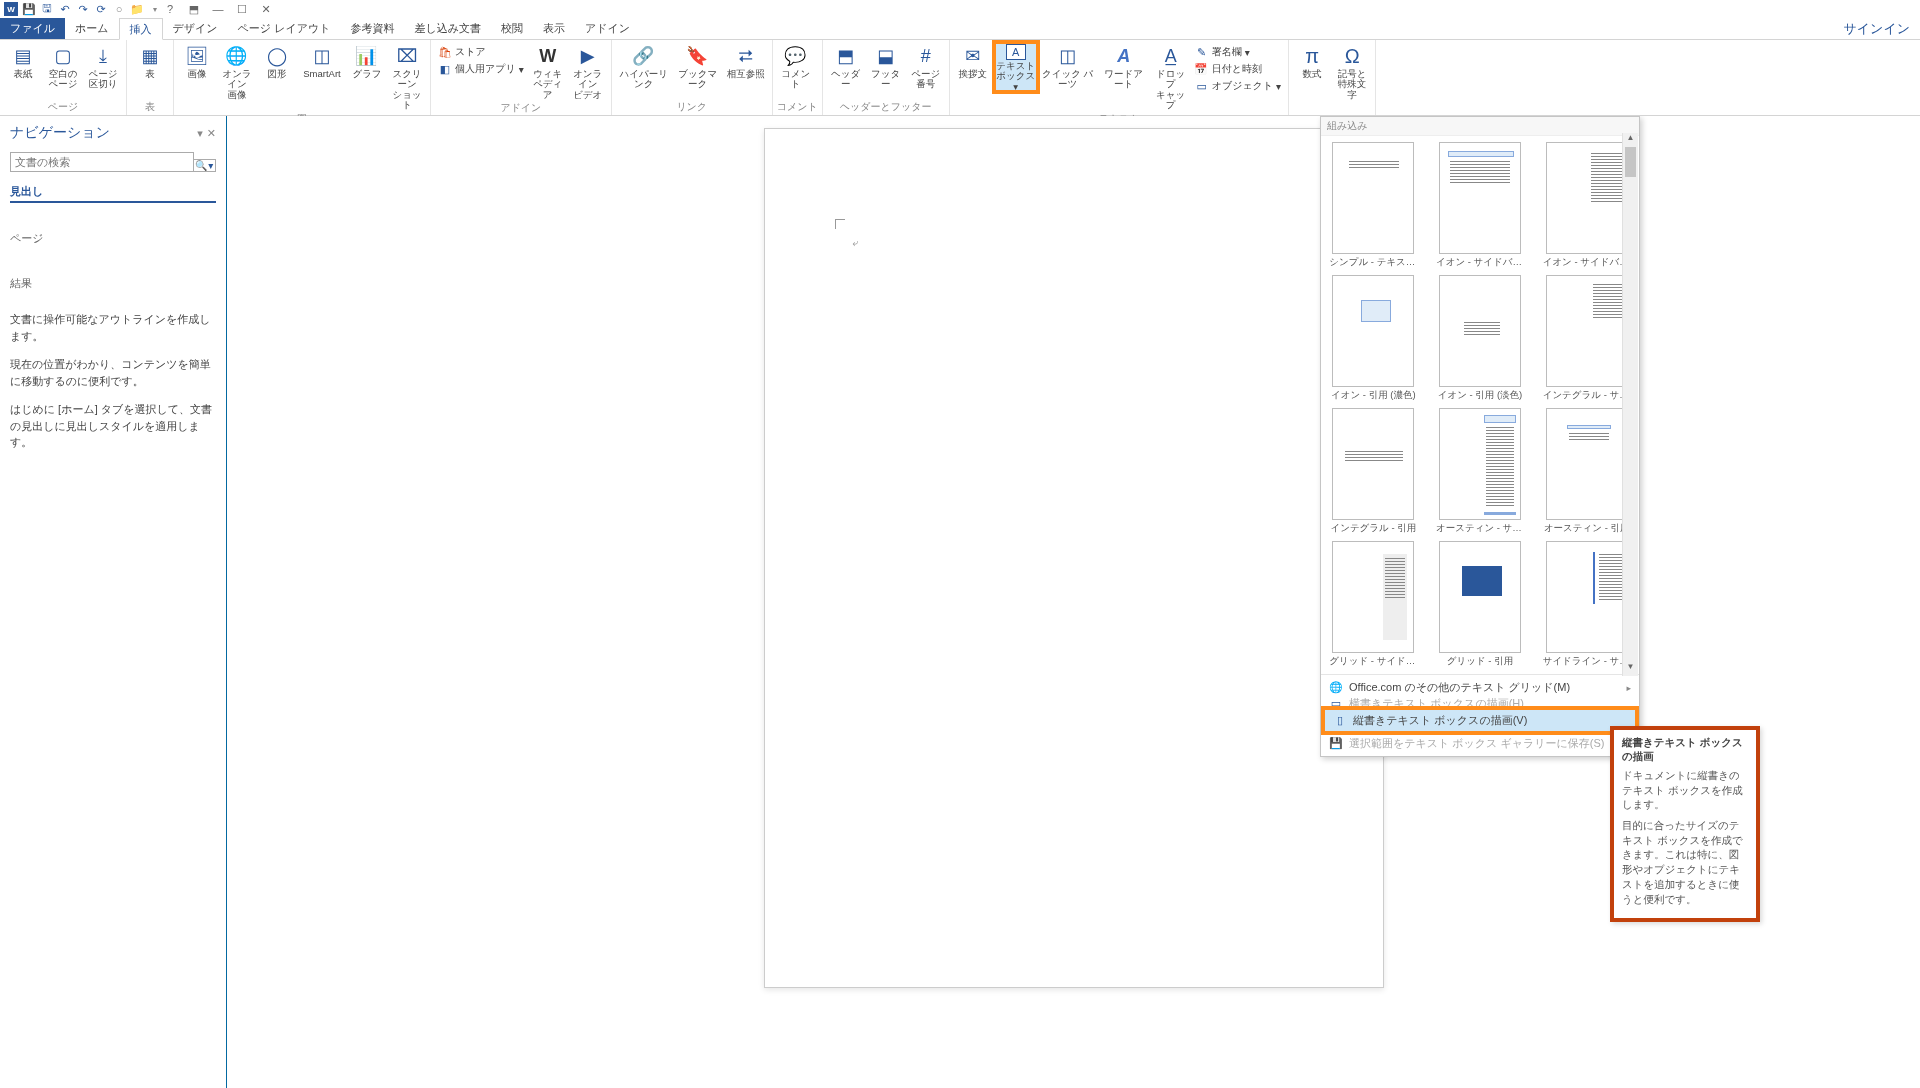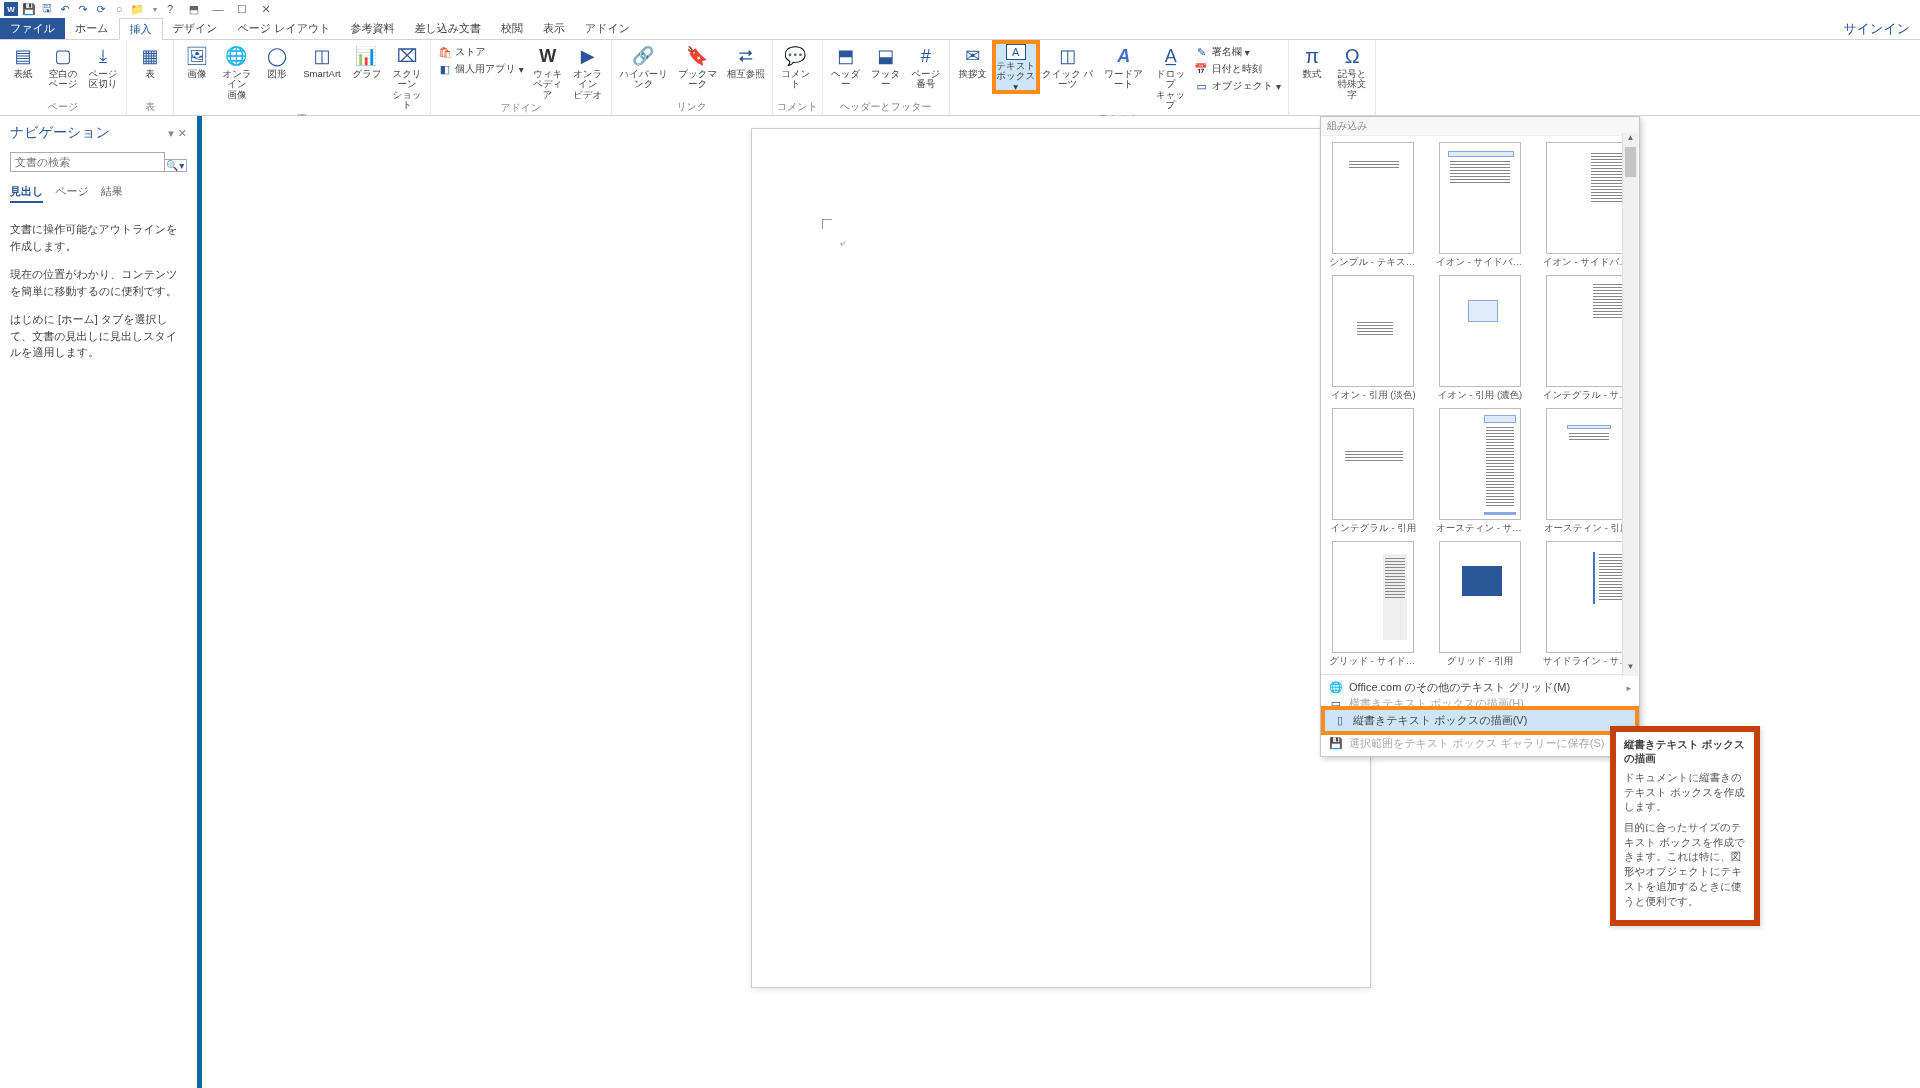--- a/index.html
+++ b/index.html
@@ -32,27 +32,27 @@
 .btn-sm { display: flex; align-items: center; gap: 3px; font-size: 10px; padding: 1px 3px; cursor: pointer; white-space: nowrap; }
 .btn-sm .icn { width: 14px; height: 14px; display: inline-flex; align-items: center; justify-content: center; color: #2a579a; font-size: 11px; }
 
 .highlight-orange { outline: 4px solid #ff8c1a; outline-offset: -2px; }
 .btn-lg.selected { background: #cde6f7; }
 
 
 .main { display: flex; height: calc(100vh - 116px); background: #fff; }
 
 
-.navpane { width: 202px; border-right: 5px solid #0369a1; padding: 8px 10px; background: #fff; }
+.navpane { width: 227px; border-right: 1px solid #0369a1; padding: 8px 10px; background: #fff; }
 .navpane h3 { font-size: 14px; font-weight: normal; color: #2a579a; margin-bottom: 10px; display: flex; justify-content: space-between; align-items: center; }
 .navpane .closex { font-size: 11px; color: #888; display: flex; gap: 4px; }
 .navsearch { display: flex; margin-bottom: 12px; align-items: flex-end; }
 .navsearch input { flex: 1; border: 1px solid #ababab; padding: 2px 4px; font-size: 11px; height: 20px; }
 .navsearch button { width: 22px; border: 1px solid #ababab; border-left: 0; background: #fff; color: #2a579a; font-size: 10px; cursor: pointer; }
-.navtabs { display: flex; gap: 12px; font-size: 11px; margin-bottom: 18px; }
+.navtabs { display: flex; gap: 28px; font-size: 11px; margin-bottom: 18px; flex-direction: column; }
 .navtabs span { color: #666; cursor: pointer; padding-bottom: 2px; }
 .navtabs span.active { color: #2a579a; font-weight: bold; border-bottom: 2px solid #2a579a; }
 .navhelp p { font-size: 11px; color: #444; line-height: 1.5; margin-bottom: 12px; }
 
 
 .docwrap { flex: 1; background: #fff; position: relative; overflow: hidden; }
 .page { position: absolute; top: 12px; left: 50%; transform: translateX(-50%); width: 620px; height: 860px; background: #fff; border: 1px solid #ccc; box-shadow: 0 2px 6px rgba(0,0,0,0.1); }
 .page .corner { position: absolute; top: 90px; left: 70px; width: 10px; height: 10px; border-left: 1px solid #999; border-top: 1px solid #999; }
 .page .cursor-mark { position: absolute; top: 108px; left: 88px; font-size: 10px; color: #999; }
 
@@ -75,21 +75,21 @@
 .gallery-foot { border-top: 1px solid #e5e5e5; padding: 2px 0; }
 .gf-item { display: flex; align-items: center; gap: 6px; padding: 3px 8px; font-size: 11px; color: #444; cursor: pointer; }
 .gf-item .icn { width: 14px; height: 14px; color: #2a579a; font-size: 11px; display: inline-flex; align-items: center; justify-content: center; }
 .gf-item .r { margin-left: auto; font-size: 9px; color: #888; }
 .gf-item.hover { background: #cde6f7; }
 .gf-highlight { border: 4px solid #ff8c1a; margin: -2px 0; position: relative; z-index: 5; }
 .gf-item.dim { color: #aaa; }
 .gf-item.dim.cut { overflow: hidden; height: 10px; }
 
 
-.tooltip { position: absolute; top: 610px; right: 160px; width: 150px; background: #fff; border: 6px solid #c2410c; box-shadow: 2px 2px 5px rgba(0,0,0,0.15); padding: 6px 8px; font-size: 10.5px; z-index: 20; }
+.tooltip { position: absolute; top: 610px; right: 160px; width: 150px; background: #fff; border: 4px solid #c2410c; box-shadow: 2px 2px 5px rgba(0,0,0,0.15); padding: 6px 8px; font-size: 10.5px; z-index: 20; }
 .tooltip .tt-title { font-weight: bold; margin-bottom: 4px; }
 .tooltip p { line-height: 1.4; margin-bottom: 6px; color: #555; }
 
 </style>
 </head>
 <body>
 
 <div class="titlebar">
   <div class="qat">
     <span style="background:#2a579a;color:#fff;font-size:8px;font-weight:bold;">W</span>
@@ -360,29 +360,29 @@
             <div class="cap">イオン - サイドバー 1</div>
           </div>
         <div class="gitem">
             <div class="thumb">
               <div class="tb-lines" style="top:10px;left:44px;width:32px;height:50px"></div>
             </div>
             <div class="cap">イオン - サイドバー 2</div>
           </div>
         <div class="gitem">
             <div class="thumb">
+              <div class="tb-box" style="top:24px;left:28px;width:30px;height:22px"></div>
+            </div>
+            <div class="cap">イオン - 引用 (濃色)</div>
+          </div>
+        <div class="gitem">
+            <div class="thumb">
               <div class="tb-lines" style="top:46px;left:24px;width:36px;height:14px"></div>
             </div>
             <div class="cap">イオン - 引用 (淡色)</div>
-          </div>
-        <div class="gitem">
-            <div class="thumb">
-              <div class="tb-box" style="top:24px;left:28px;width:30px;height:22px"></div>
-            </div>
-            <div class="cap">イオン - 引用 (濃色)</div>
           </div>
         <div class="gitem">
             <div class="thumb">
               <div class="tb-lines" style="top:8px;left:46px;width:30px;height:36px"></div>
             </div>
             <div class="cap">インテグラル - サイドバー</div>
           </div>
         <div class="gitem">
             <div class="thumb">
               <div class="tb-lines" style="top:42px;left:12px;width:58px;height:12px"></div>

